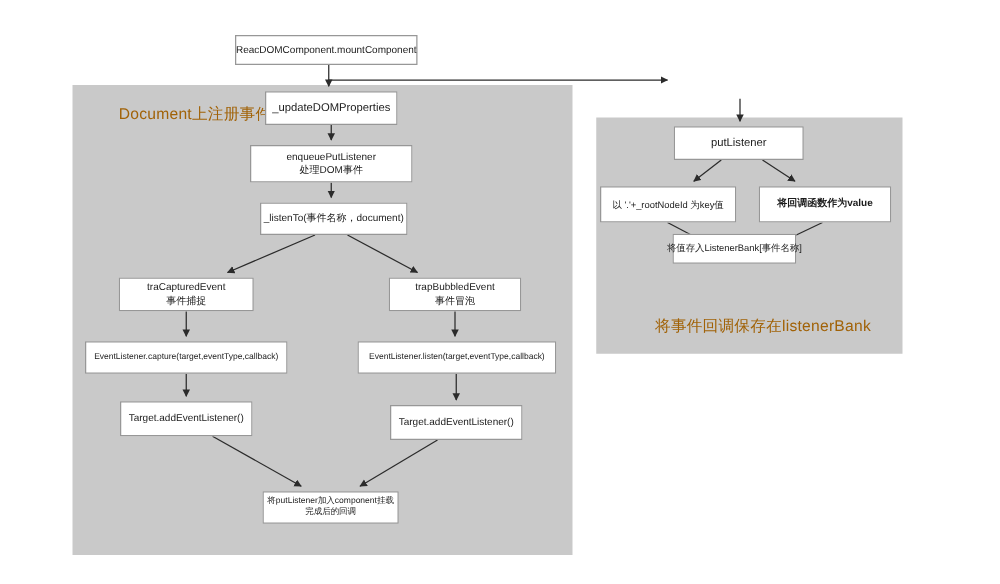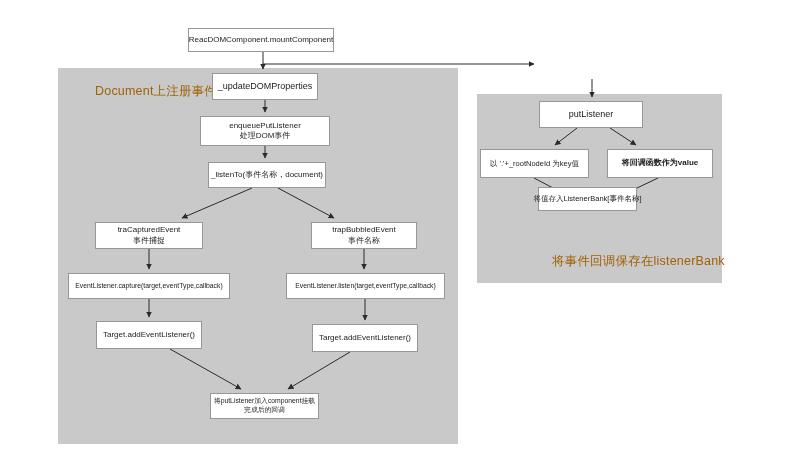--- a/index.html
+++ b/index.html
@@ -5,21 +5,21 @@
   html,body { margin:0; padding:0; background:#ffffff; }
   .stage {
     position:relative; width:800px; height:467px; background:#ffffff;
     font-family:"Liberation Sans", sans-serif; overflow:hidden;
   }
   .panel { position:absolute; background:#c9c9c9; }
   .panel-left  { left:58px;  top:68px; width:400px; height:376px; }
   .panel-right { left:477px; top:94px; width:245px; height:189px; }
   .ptitle { position:absolute; color:#a16207; font-size:12.5px; letter-spacing:0.2px; }
   .ptitle-left  { left:95px;  top:83px; }
-  .ptitle-right { left:552px; top:253px; }
+  .ptitle-right { left:524px; top:253px; }
   .node {
     position:absolute; background:#ffffff; border:1px solid #979797;
     display:flex; flex-direction:column; align-items:center; justify-content:center;
     text-align:center; font-size:9px; color:#1b1b1b; line-height:1.3;
     white-space:nowrap; box-sizing:border-box; padding:1px 2px;
   }
   .f8  { font-size:8px; }
   .f75 { font-size:7.5px; }
   .f7  { font-size:6.8px; }
   
@@ -91,21 +91,21 @@
   </div>
   <div class="node n-listen-to f8">
     <span>_listenTo(事件名称，document)</span>
   </div>
   <div class="node n-trap-captured f8">
     <span>traCapturedEvent</span>
     <span>事件捕捉</span>
   </div>
   <div class="node n-trap-bubbled f8">
     <span>trapBubbledEvent</span>
-    <span>事件名称</span>
+    <span>事件冒泡</span>
   </div>
   <div class="node n-capture f7">
     <span>EventListener.capture(target,eventType,callback)</span>
   </div>
   <div class="node n-listen f7">
     <span>EventListener.listen(target,eventType,callback)</span>
   </div>
   <div class="node n-target-left f8">
     <span>Target.addEventListener()</span>
   </div>

